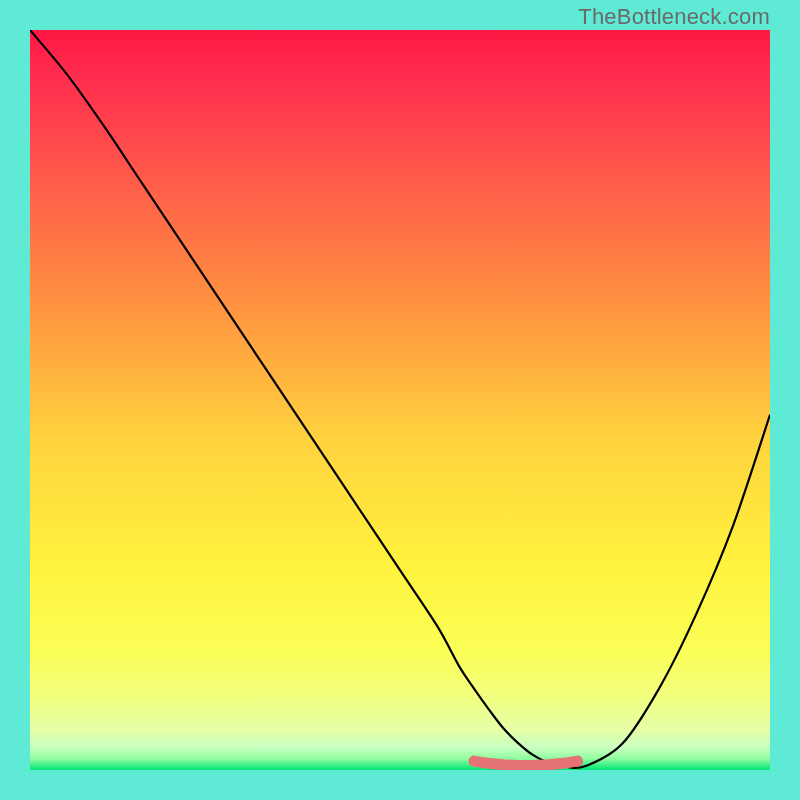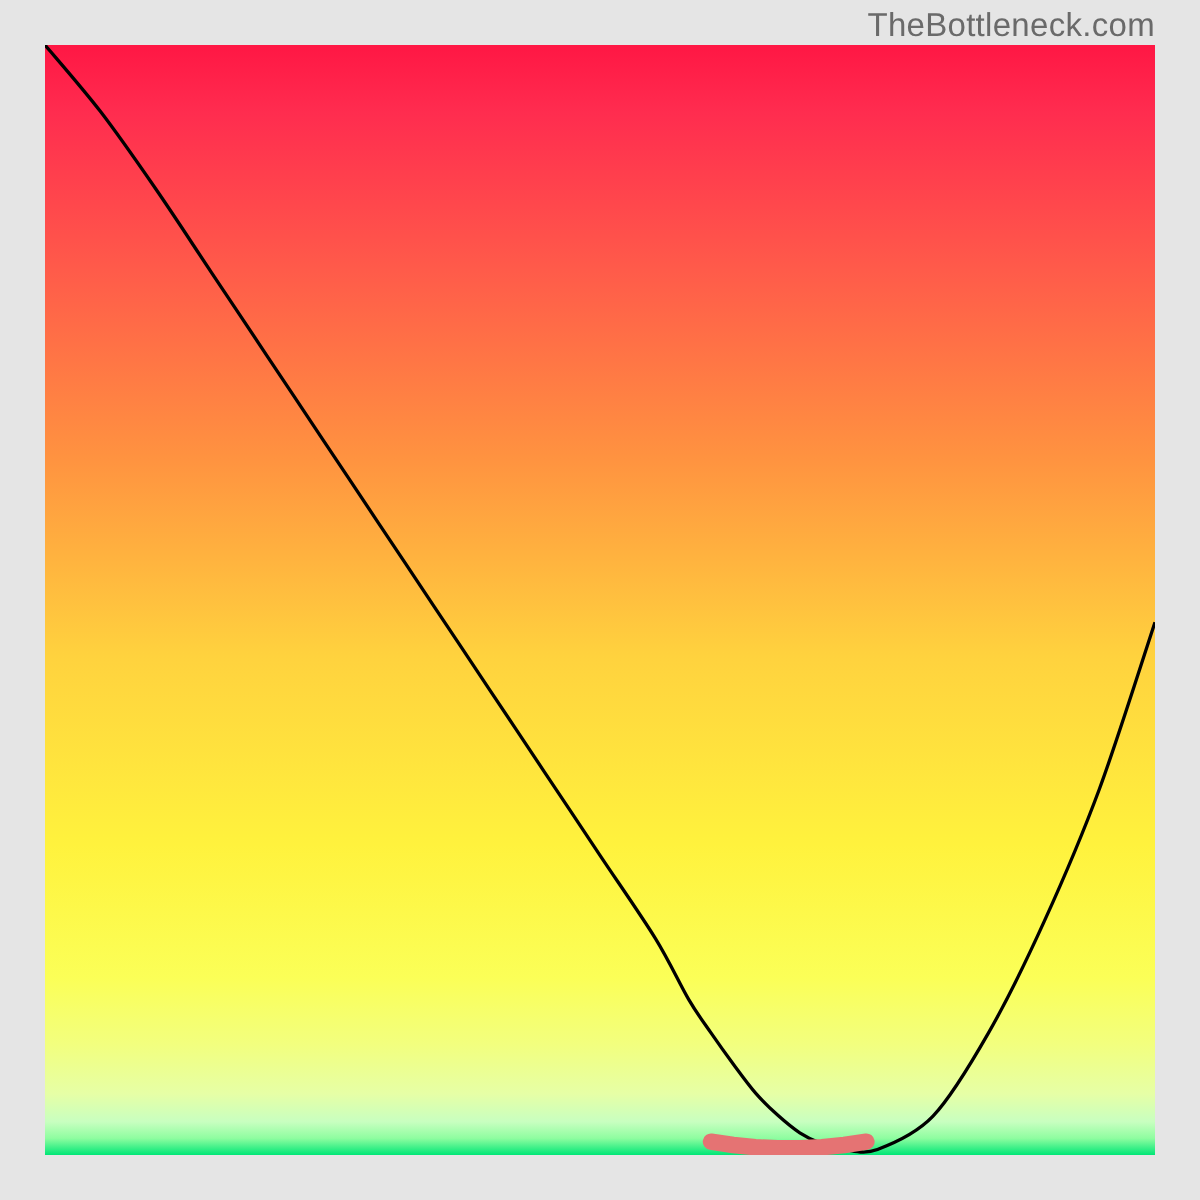--- a/index.html
+++ b/index.html
@@ -8,21 +8,21 @@
     width: 800px;
     height: 800px;
     background: #000;
     font-family: Arial, Helvetica, sans-serif;
     overflow: hidden;
   }
   .frame {
     position: relative;
     width: 800px;
     height: 800px;
-    background: #e5e5e5;
+    background: #5eead4;
   }
   .plot {
     position: absolute;
     left: 30px;
     top: 30px;
     width: 740px;
     height: 740px;
     overflow: hidden;
   }
   .attribution {

